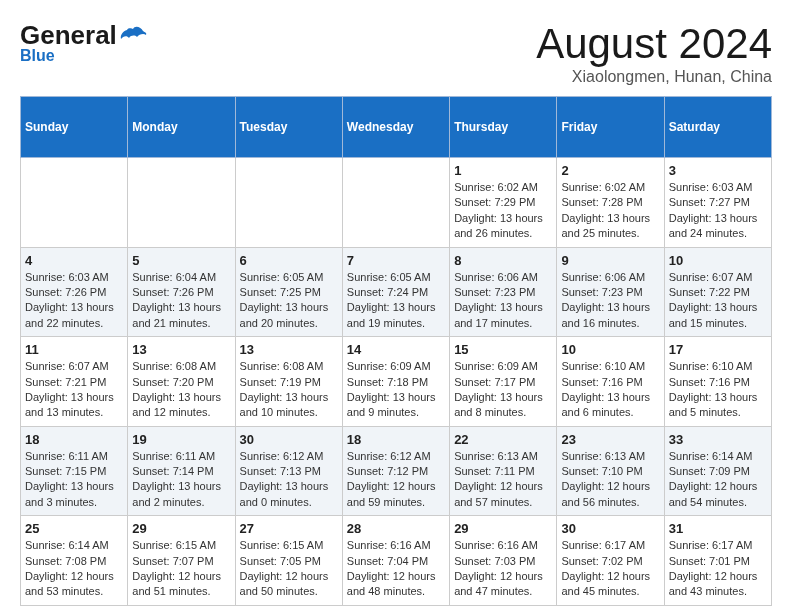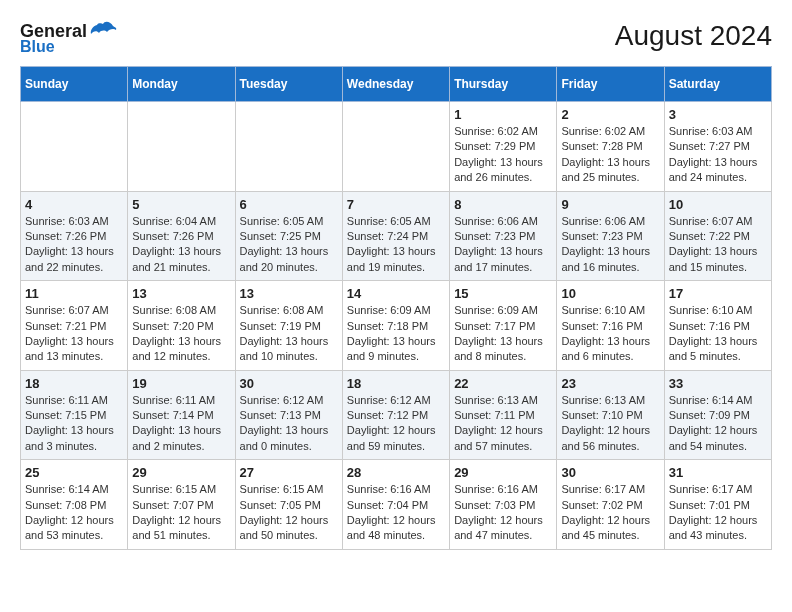--- a/index.html
+++ b/index.html
@@ -23,39 +23,39 @@
     }
     .logo-row {
       display: flex;
       align-items: center;
       gap: 2px;
     }
     .title-area {
       text-align: right;
     }
     .main-title {
-      font-size: 28px;
+      font-size: 42px;
       font-weight: normal;
       color: #1a1a1a;
     }
     .sub-title {
       font-size: 16px;
       color: #555;
     }
     table {
       width: 100%;
       border-collapse: collapse;
       table-layout: fixed;
     }
     th {
       background: #1a6fc4;
       color: #fff;
       font-size: 12px;
       font-weight: bold;
-      padding: 10px 4px;
+      padding: 23px 4px;
       text-align: left;
       border: 1px solid #a0b8d8;
     }
     td {
       vertical-align: top;
       padding: 5px 4px;
       font-size: 10px;
       color: #222;
       border: 1px solid #ccc;
       height: 80px;
@@ -80,29 +80,30 @@
     .empty-cell {
       background: #fff;
     }
   </style>
 </head>
 <body>
 
 <div class="header">
   <div class="logo">
     <div class="logo-row">
-      <span style="font-size:18px;font-weight:bold;color:#1a1a1a;">General</span>
+      <span style="font-size:26px;font-weight:bold;color:#1a1a1a;">General</span>
       <svg width="28" height="22" viewBox="0 0 28 22">
         <path d="M14 4 C16 0, 22 2, 24 6 C26 8, 28 7, 27 10 C25 8, 20 9, 18 12 C16 10, 12 10, 10 13 C8 10, 4 11, 2 14 C1 10, 4 6, 8 5 C10 2, 13 4, 14 4Z" fill="#1a6fc4"></path>
       </svg>
     </div>
     <span style="font-size:16px;font-weight:bold;color:#1a6fc4;margin-top:-4px;">Blue</span>
   </div>
   <div class="title-area">
     <div class="main-title">August 2024</div>
+    <div class="sub-title">Xiaolongmen, Hunan, China</div>
   </div>
 </div>
 
 <table>
   <thead>
     <tr>
     <th>Sunday</th>
         <th>Monday</th>
         <th>Tuesday</th>
         <th>Wednesday</th>

